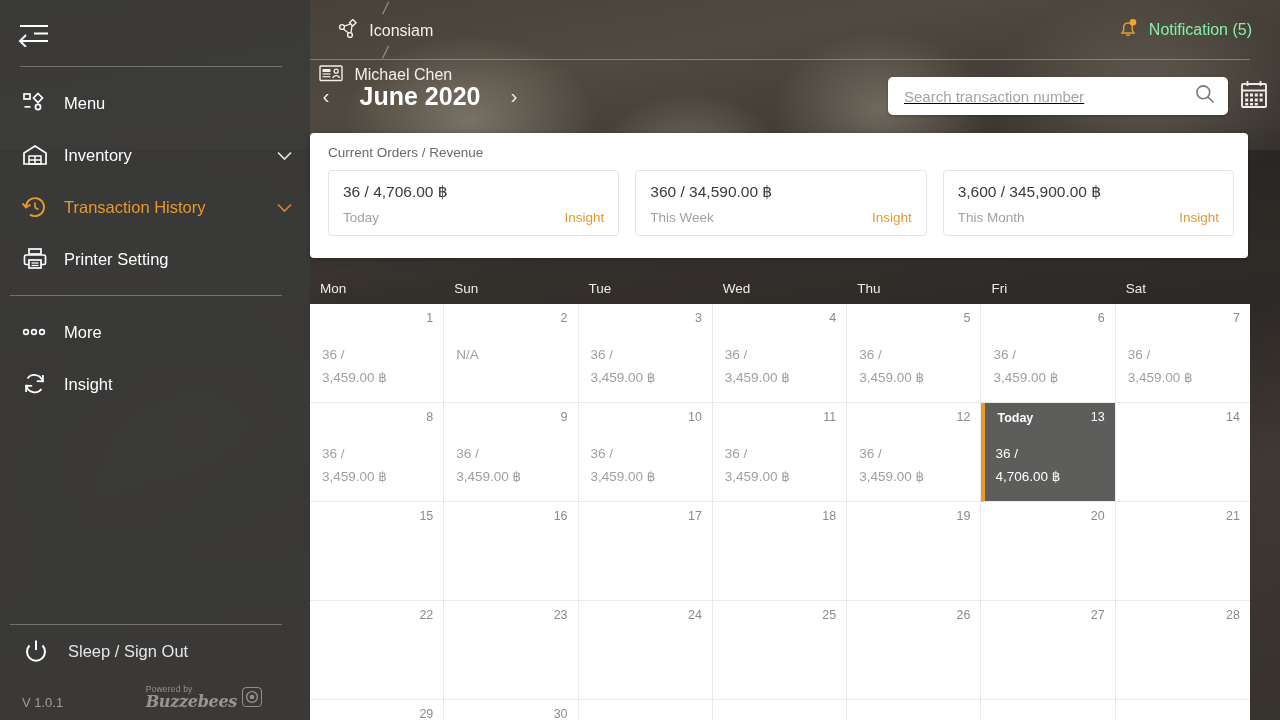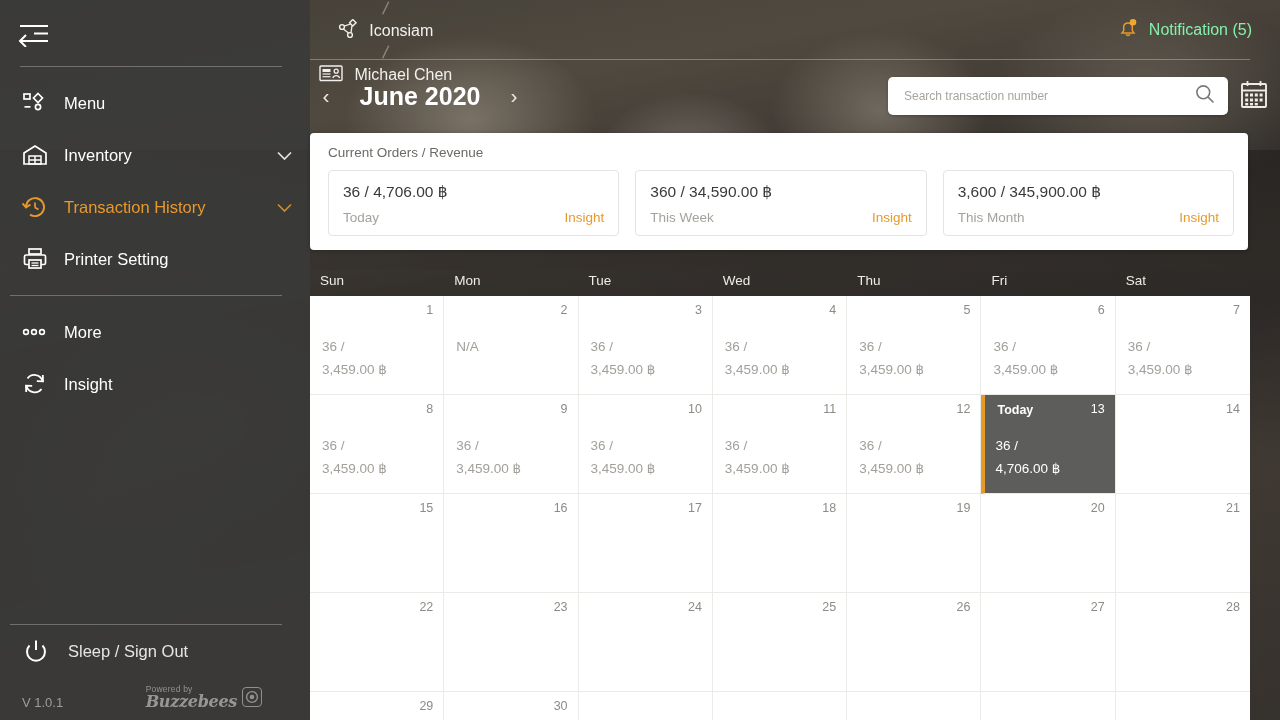--- a/index.html
+++ b/index.html
@@ -101,30 +101,30 @@
 
   
   .monthbar { display: flex; align-items: center; height: 74px; padding-left: 2px; }
   .arrow-btn { width: 28px; height: 28px; display:flex; align-items:center; justify-content:center; color:#efece6; font-size: 21px; cursor: pointer; }
   .month-label { color: #ffffff; font-weight: bold; font-size: 25px; width: 160px; text-align: center; }
   .searchbox {
     margin-left: auto; width: 340px; height: 38px; background: #fff; border-radius: 5px;
     display: flex; align-items: center; padding: 0 12px 0 16px; box-shadow: 0 1px 3px rgba(0,0,0,.25);
   }
   .searchbox input {
-    flex: 1; border: none; outline: none; font-size: 12px; color: #000000;
-    font-family: "Liberation Sans", sans-serif; background: transparent;
+    flex: 1; border: none; outline: none; font-size: 15px; color: #000000;
+    font-family: "Liberation Sans", sans-serif; background: transparent; text-decoration: underline;
   }
   .searchbox input::placeholder { color: #a8a49d; }
   .cal-btn { width: 52px; display: flex; align-items: center; justify-content: center; cursor: pointer; }
 
   
   .summary-card {
     margin: 0 30px 0 0; background: #ffffff; border-radius: 4px;
-    padding: 12px 14px 14px 18px; box-shadow: 0 1px 4px rgba(0,0,0,.22);
+    padding: 12px 14px 22px 18px; box-shadow: 0 1px 4px rgba(0,0,0,.22);
     width: 938px;
   }
   .summary-title { font-size: 13.5px; color: #6c6a66; margin-bottom: 10px; }
   .stat-row { display: flex; gap: 16px; }
   .stat {
     flex: 1; border: 1px solid #e6e4e0; border-radius: 4px; padding: 12px 14px 10px 14px;
   }
   .stat-value { font-size: 15.5px; color: #3c3a37; margin-bottom: 9px; }
   .stat-foot { display: flex; align-items: center; }
   .stat-period { font-size: 13.5px; color: #a5a29c; }
@@ -419,22 +419,22 @@
           <div class="stat-value">3,600 / 345,900.00 ฿</div>
           <div class="stat-foot">
             <span class="stat-period">This Month</span>
             <span class="stat-insight">Insight</span>
           </div>
         </div>
       </div>
     </div>
 
     <div class="weekdays">
+      <span class="weekday">Mon</span>
       <span class="weekday">Sun</span>
-      <span class="weekday">Mon</span>
       <span class="weekday">Tue</span>
       <span class="weekday">Wed</span>
       <span class="weekday">Thu</span>
       <span class="weekday">Fri</span>
       <span class="weekday">Sat</span>
     </div>
 
     <div class="calendar" id="calendar-grid">
         <div class="week">
           <div class="day">

